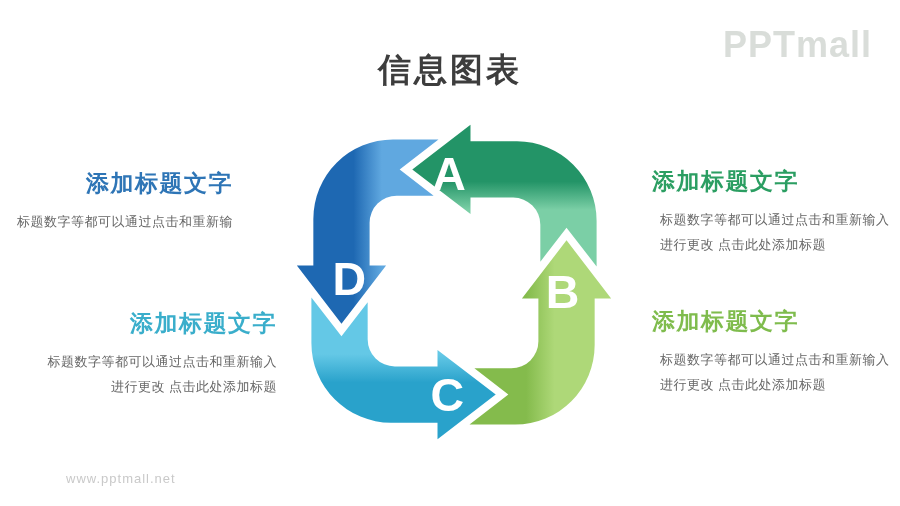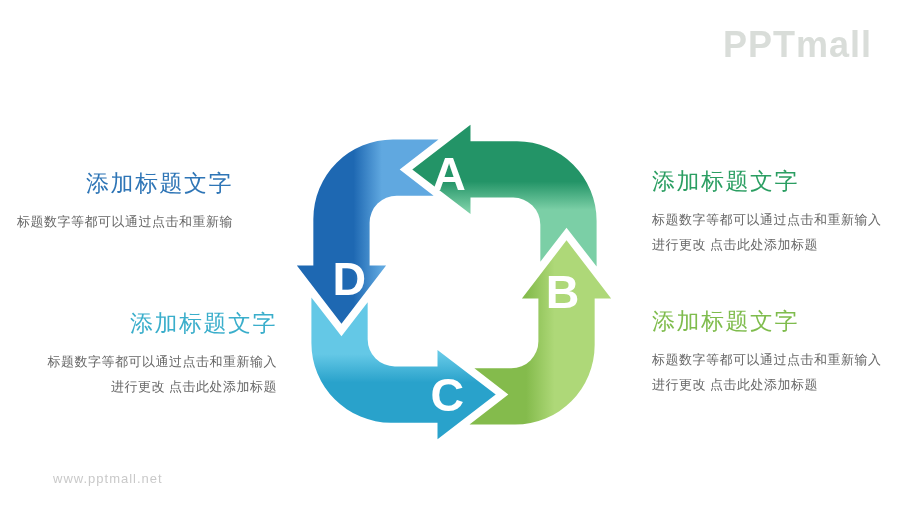--- a/index.html
+++ b/index.html
@@ -17,35 +17,36 @@
     letter-spacing:3px;
     color:#3d3d3d;
   }
   .logo{
     position:absolute;top:24px;right:28px;
     font-size:36px;font-weight:bold;
     letter-spacing:1px;
     color:#d9ddd9;
   }
   .watermark{
-    position:absolute;top:471px;left:53px;
+    position:absolute;top:471px;left:66px;
     font-size:13px;letter-spacing:1px;
     color:#c9c9c9;
   }
   .tblock{position:absolute;}
   .tblock .heading{
-    font-size:23px;font-weight:normal;
+    font-size:23px;font-weight:bold;
     letter-spacing:1.5px;
     margin:0 0 10px 0;
   }
   .tblock .body-line{
     font-size:13px;line-height:25px;
     letter-spacing:.5px;
     color:#666666;
     white-space:nowrap;
+    padding-left:8px;
   }
   .tblock.align-right{text-align:right;}
   .tblock.align-left{text-align:left;}
   #block-top-left{top:168px;left:0;width:233px;}
   #block-bottom-left{top:308px;left:0;width:277px;}
   #block-top-right{top:166px;left:652px;width:240px;}
   #block-bottom-right{top:306px;left:652px;width:240px;}
   .cycle-svg{
     position:absolute;left:292px;top:120px;
     width:324px;height:324px;
@@ -55,20 +56,21 @@
     font-weight:bold;
     font-size:48px;
     fill:#ffffff;
   }
 </style>
 </head>
 <body>
 
 <div class="slide">
 
+  <div class="slide-title" style="color: rgb(61, 61, 61);">信息图表</div>
 
   <div class="logo" style="color: rgb(217, 221, 217);">PPTmall</div>
 
   <div class="watermark" style="color: rgb(201, 201, 201);">www.pptmall.net</div>
 
   <div class="tblock align-right" id="block-top-left">
     <div class="heading" style="color: rgb(46, 117, 182);">添加标题文字</div>
     <div class="body-line">标题数字等都可以通过点击和重新输</div>
   </div>
 

